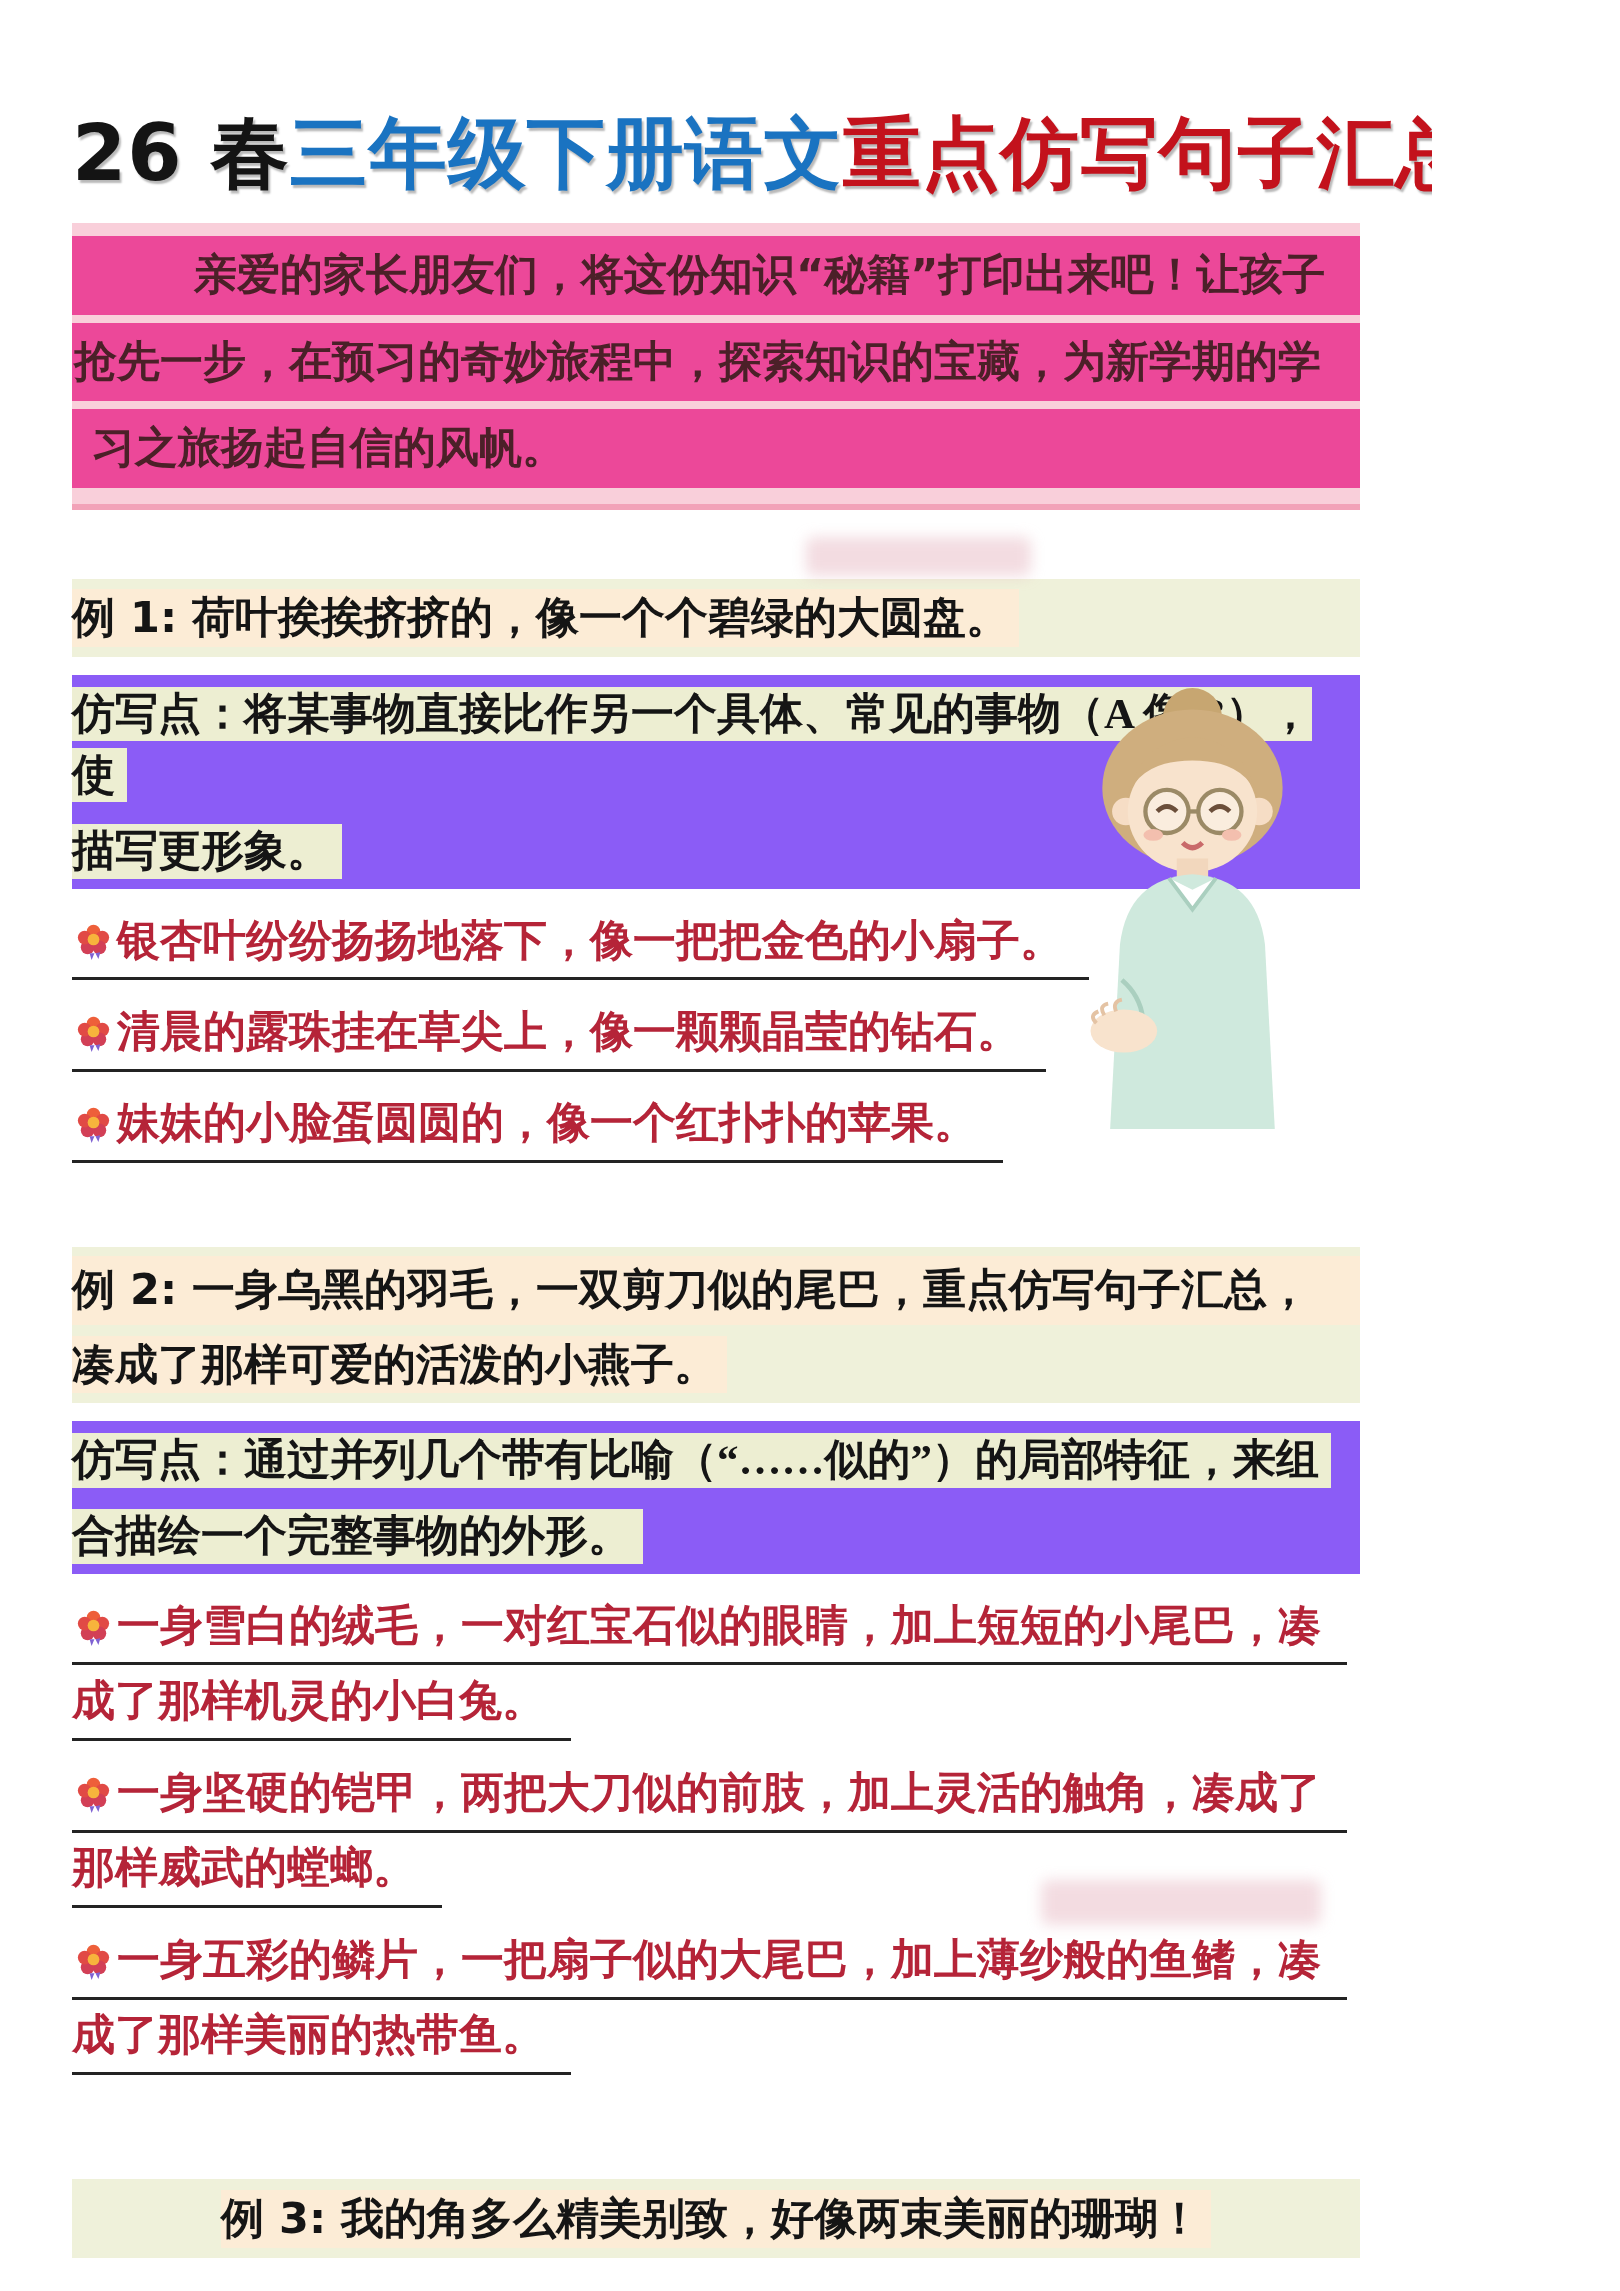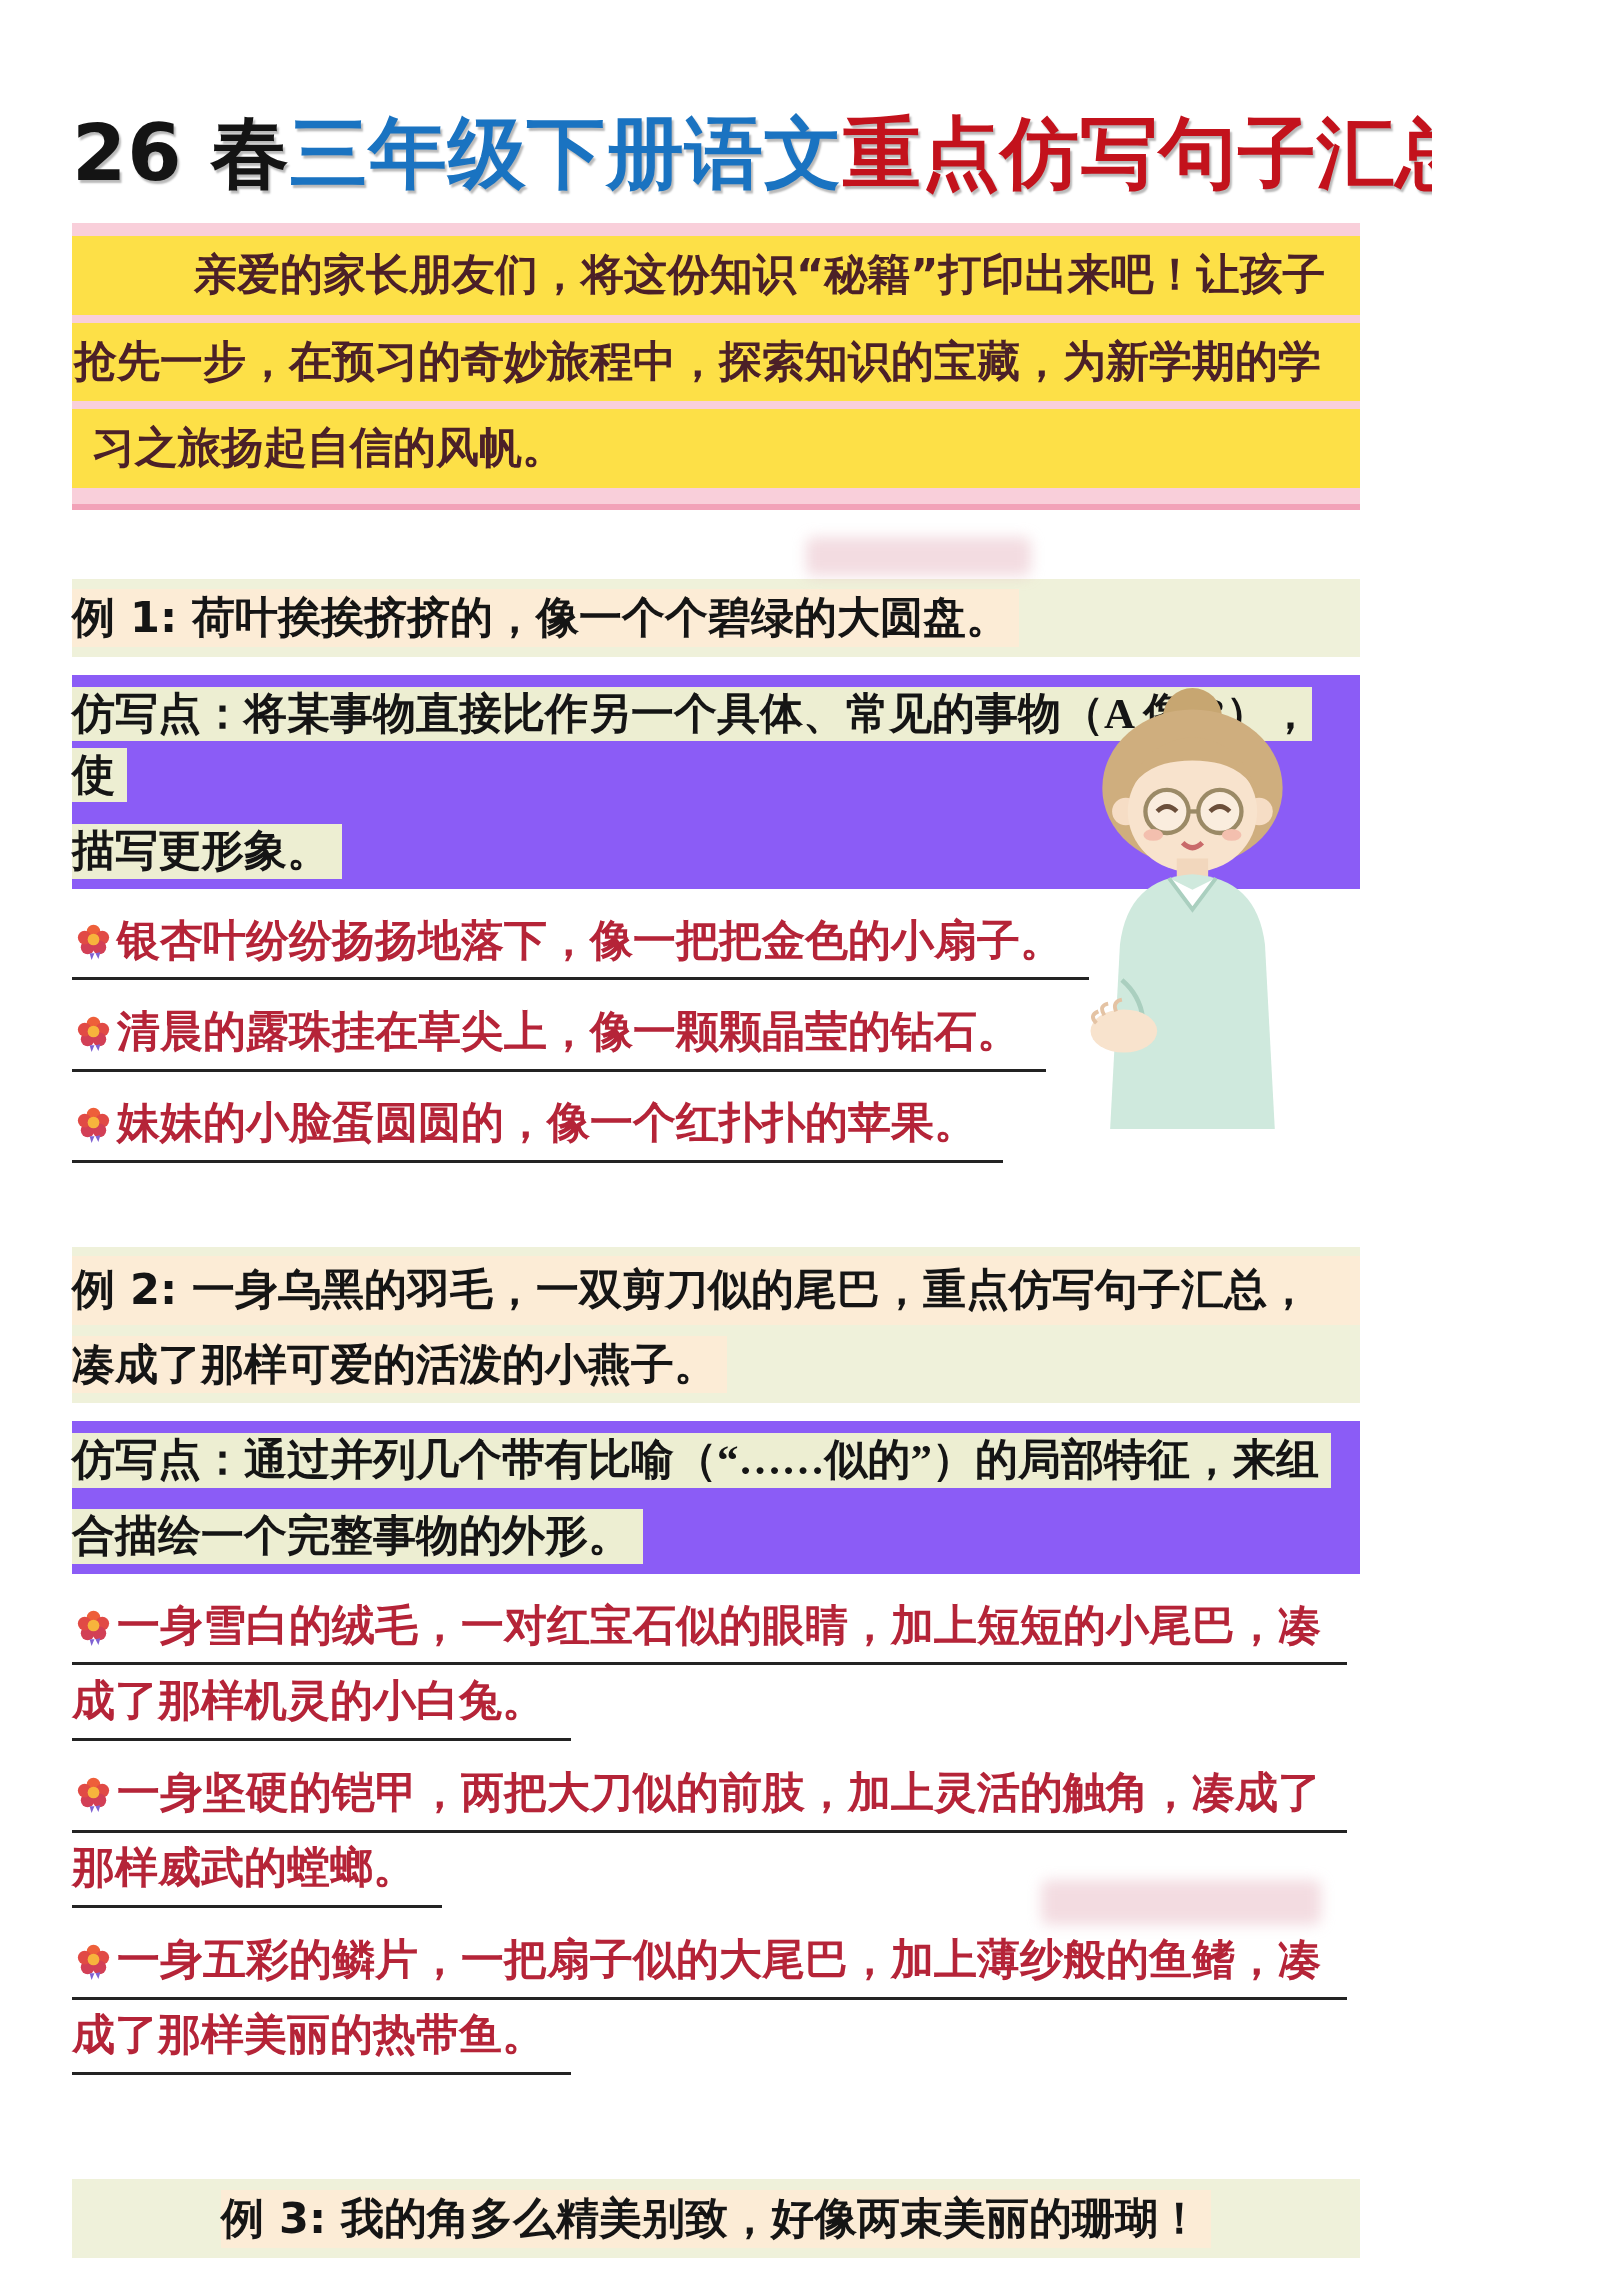--- a/index.html
+++ b/index.html
@@ -24,21 +24,21 @@
   .t-red   { color:#c3121c; }
 
   
   .intro {
     margin-top:15.7px;
     background:#f9cfda;
     padding:13.7px 0 9.8px;
     box-shadow:0 -5.9px 0 #f2a2b8 inset;
   }
   .intro-line {
-    background:#fde047;
+    background:#ec4899;
     color:#4b2028;
     font-size:43px; line-height:59px; font-weight:600;
     padding:8.8px 5.9px 10.8px 2px;
     margin-bottom:7.8px;
   }
   .intro-line.indent { text-indent:120px; }
   .intro-line:last-child { margin-bottom:12px;padding-left:20px; }
 
   
   .example { position:relative; }

